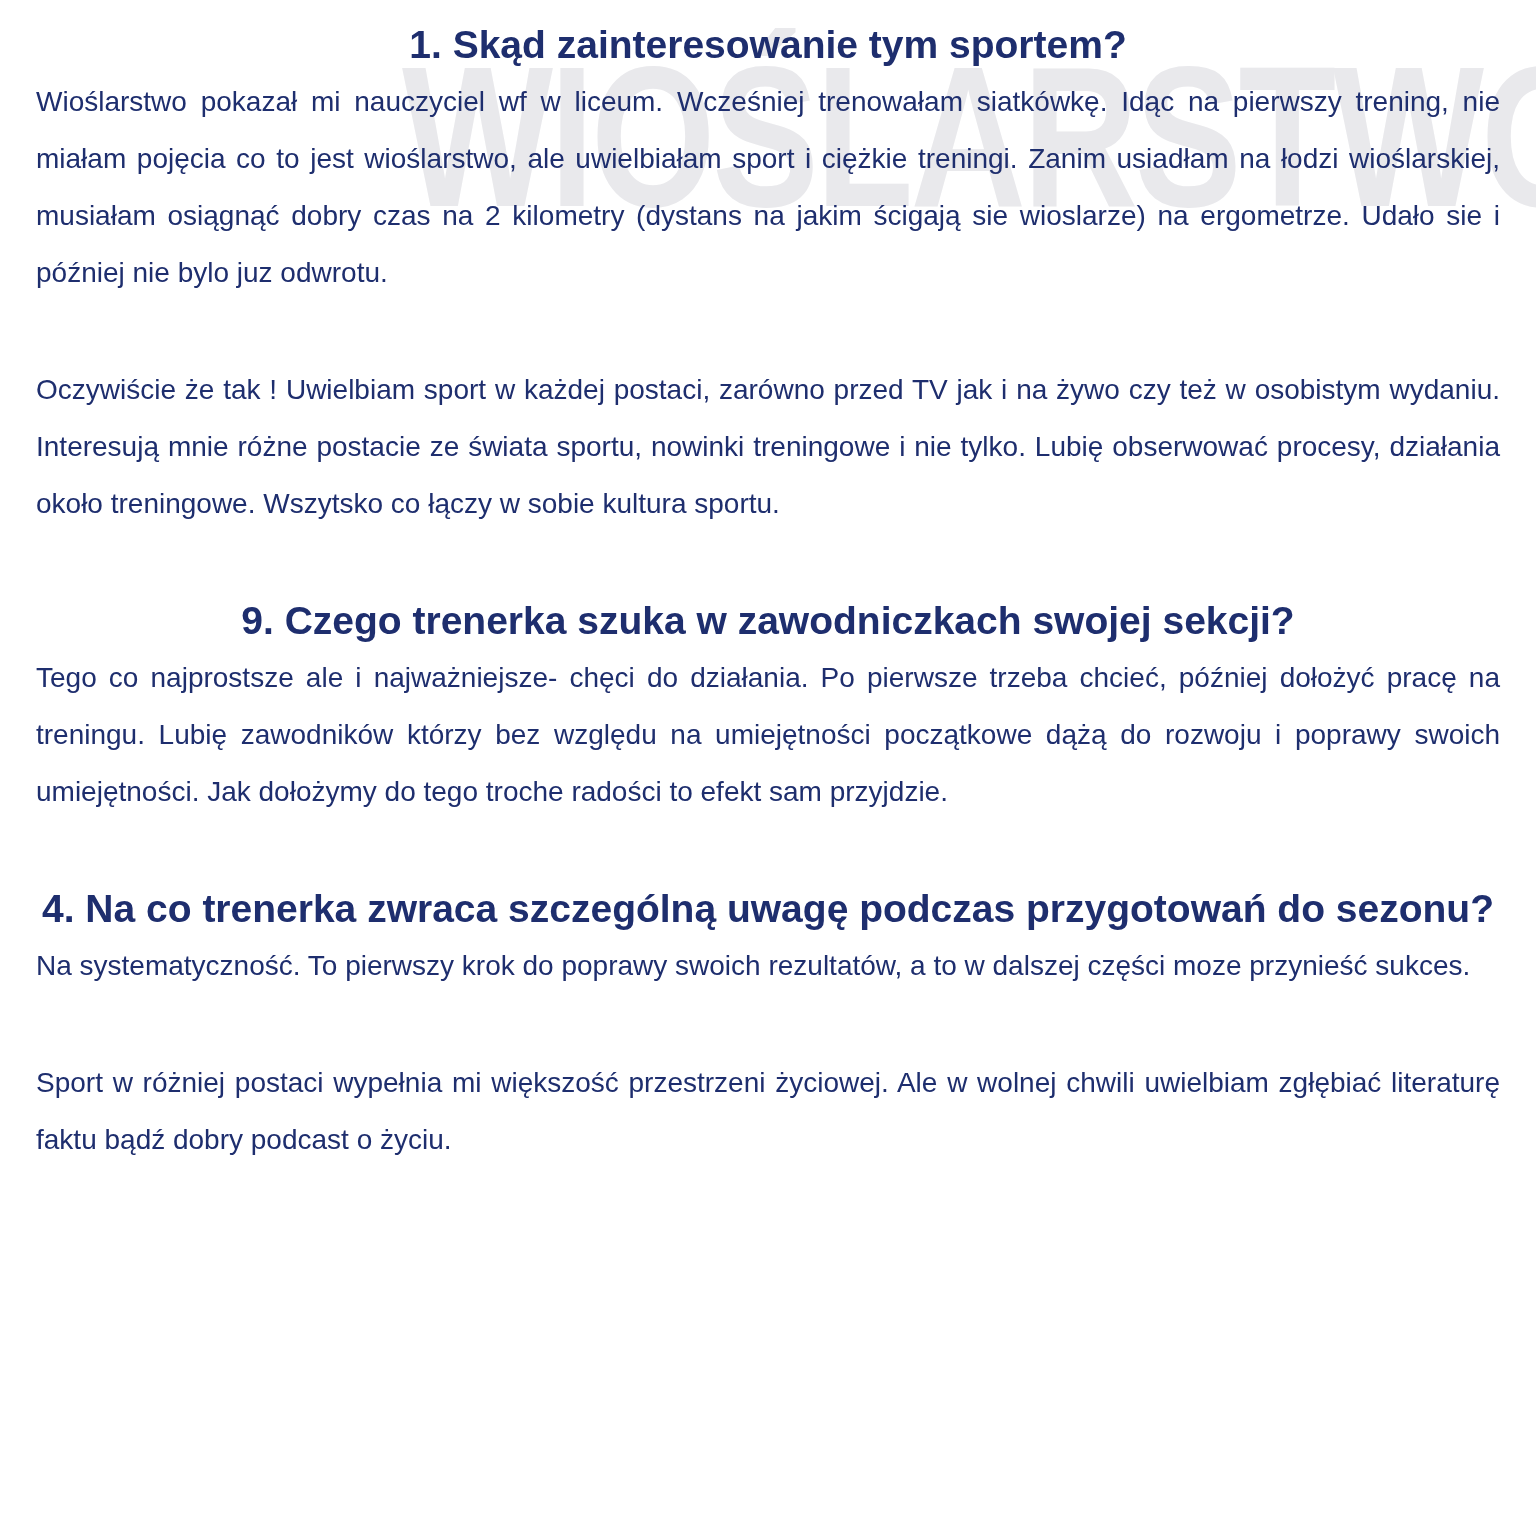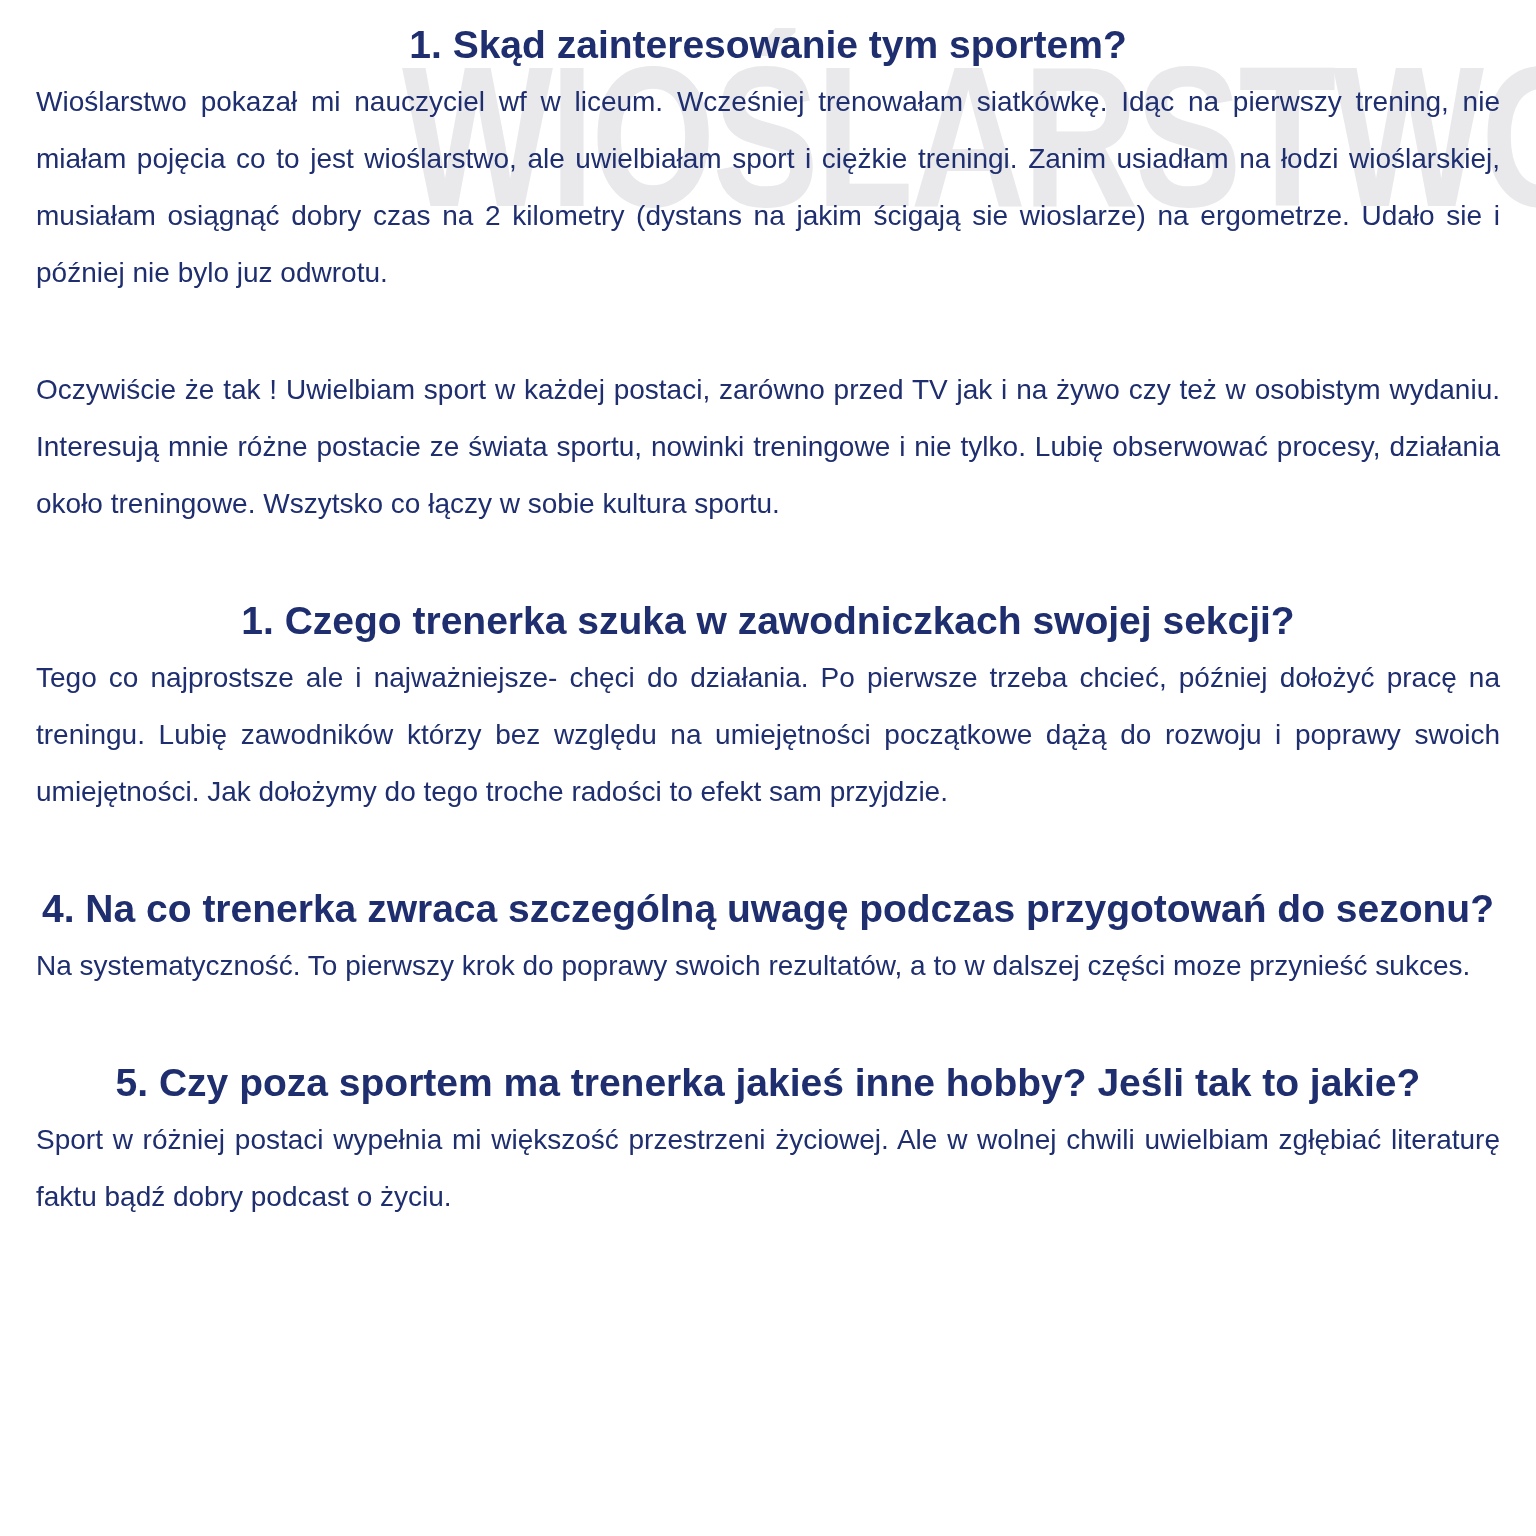--- a/index.html
+++ b/index.html
@@ -70,28 +70,27 @@
     <section class="qa">
       <h2 class="question">1. Skąd zainteresowanie tym sportem?</h2>
       <p class="answer">Wioślarstwo pokazał mi nauczyciel wf w liceum. Wcześniej trenowałam siatkówkę. Idąc na pierwszy trening, nie miałam pojęcia co to jest wioślarstwo, ale uwielbiałam sport i ciężkie treningi. Zanim usiadłam na łodzi wioślarskiej, musiałam osiągnąć dobry czas na 2 kilometry (dystans na jakim ścigają sie wioslarze) na ergometrze. Udało sie i później nie bylo juz odwrotu.</p>
     </section>
 
     <section class="qa">
       <p class="answer">Oczywiście że tak ! Uwielbiam sport w każdej postaci, zarówno przed TV jak i na żywo czy też w osobistym wydaniu. Interesują mnie różne postacie ze świata sportu, nowinki treningowe i nie tylko. Lubię obserwować procesy, działania około treningowe. Wszytsko co łączy w sobie kultura sportu.</p>
     </section>
 
     <section class="qa">
-      <h2 class="question">1. Czego trenerka szuka w zawodniczkach swojej sekcji?</h2>
+      <h2 class="question">9. Czego trenerka szuka w zawodniczkach swojej sekcji?</h2>
       <p class="answer">Tego co najprostsze ale i najważniejsze- chęci do działania. Po pierwsze trzeba chcieć, później dołożyć pracę na treningu. Lubię zawodników którzy bez względu na umiejętności początkowe dążą do rozwoju i poprawy swoich umiejętności. Jak dołożymy do tego troche radości to efekt sam przyjdzie.</p>
     </section>
 
     <section class="qa">
       <h2 class="question">4. Na co trenerka zwraca szczególną uwagę podczas przygotowań do sezonu?</h2>
       <p class="answer">Na systematyczność. To pierwszy krok do poprawy swoich rezultatów, a to w dalszej części moze przynieść sukces.</p>
     </section>
 
     <section class="qa">
-      <h2 class="question">5. Czy poza sportem ma trenerka jakieś inne hobby? Jeśli tak to jakie?</h2>
       <p class="answer">Sport w różniej postaci wypełnia mi większość przestrzeni życiowej. Ale w wolnej chwili uwielbiam zgłębiać literaturę faktu bądź dobry podcast o życiu.</p>
     </section>
 
   </div>
 </div>
 
 </body></html>

